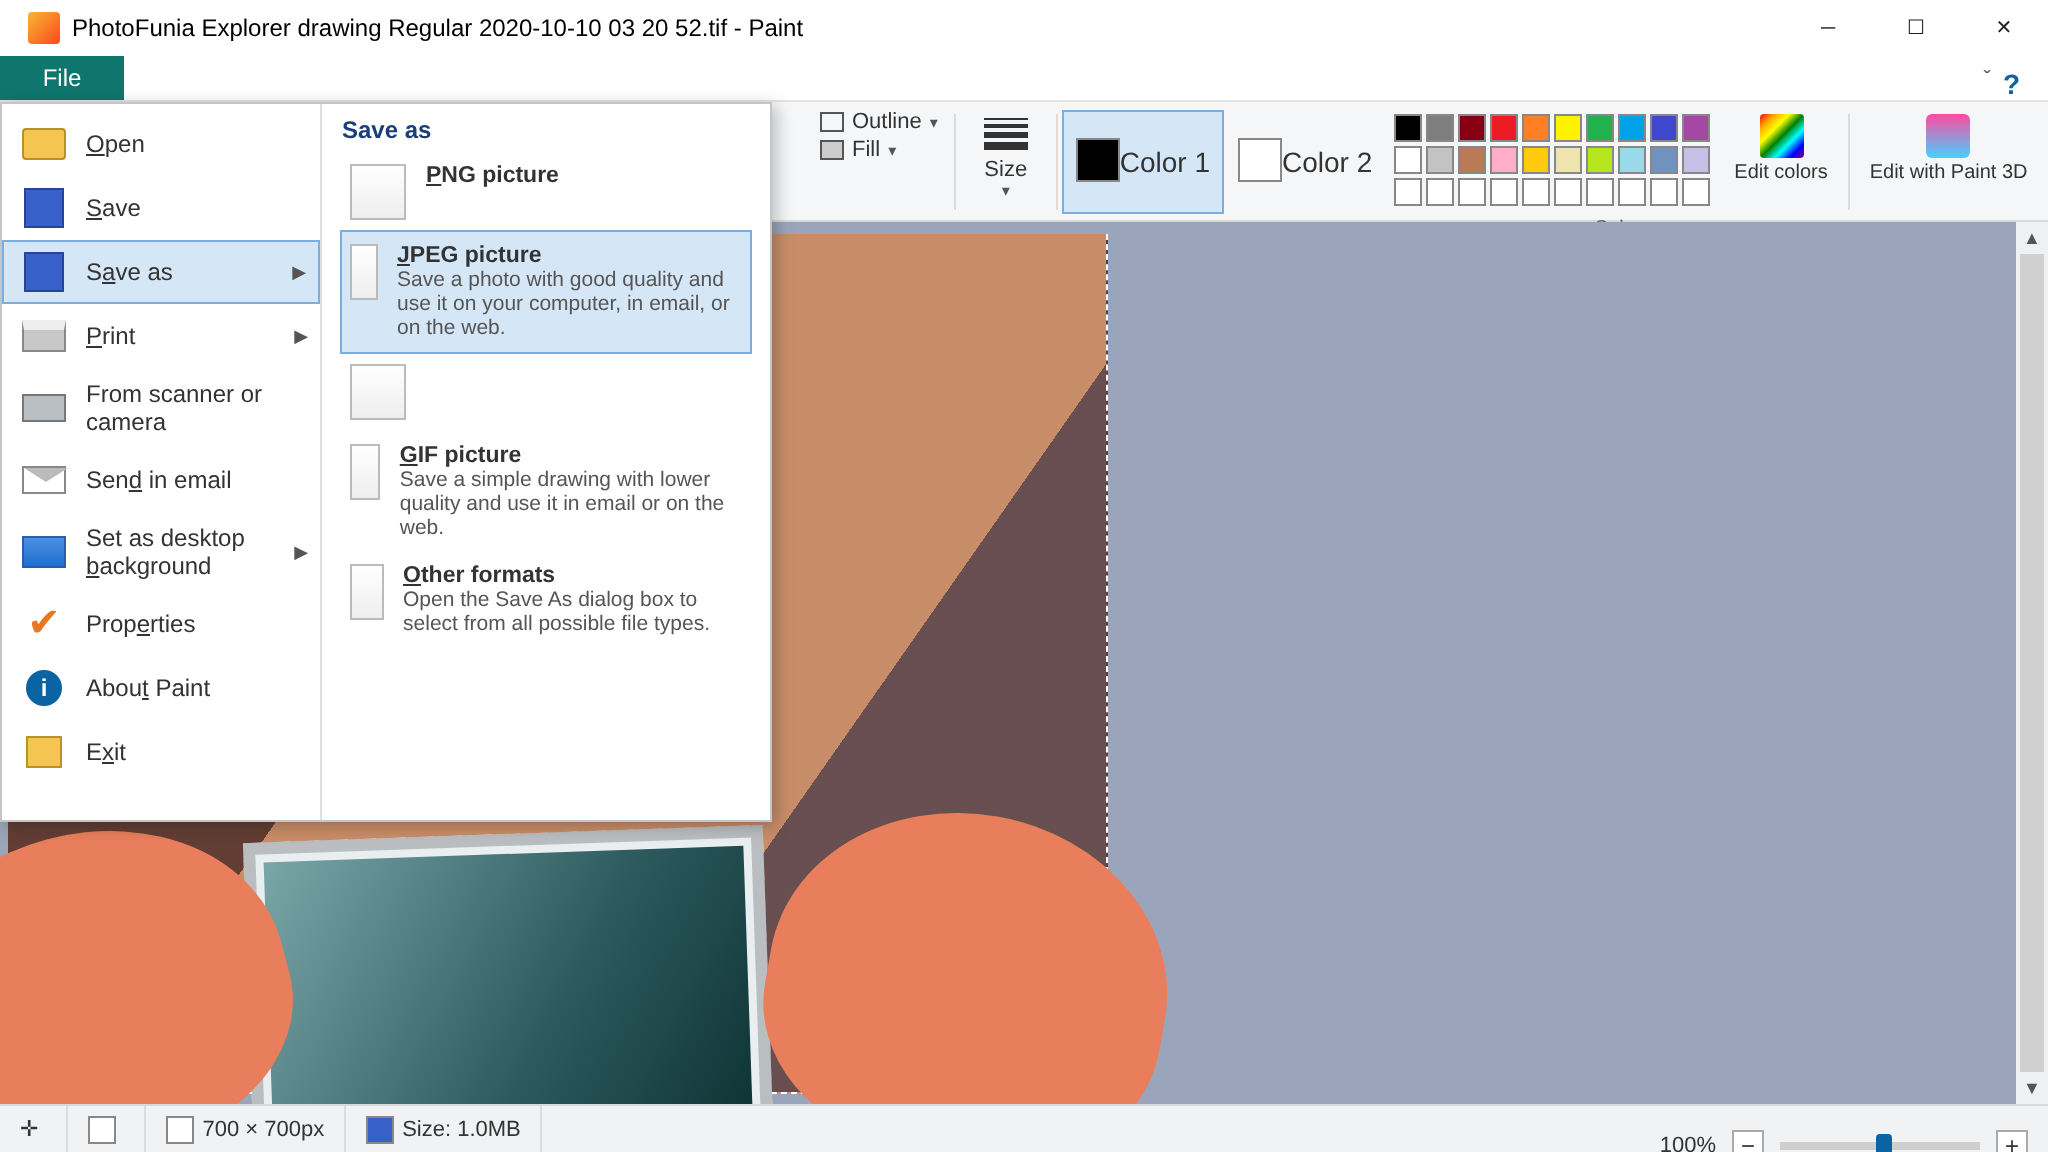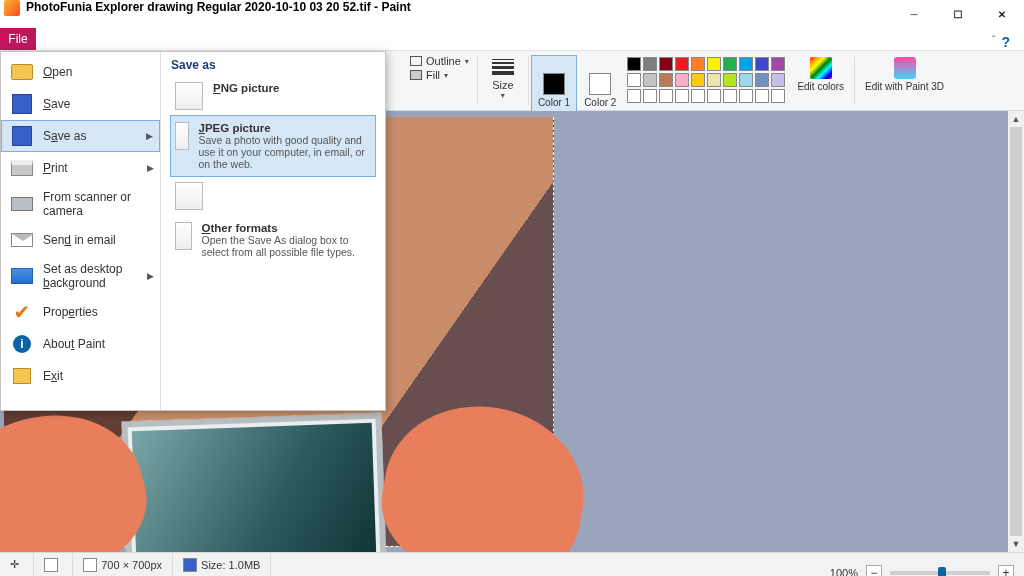--- a/index.html
+++ b/index.html
@@ -1,41 +1,41 @@
 <!DOCTYPE html>
 <html><head>
 <meta charset="utf-8">
 <style>
 * { margin: 0; padding: 0; box-sizing: border-box; font-family: "Segoe UI", Tahoma, sans-serif; }
 body { width: 1024px; height: 576px; overflow: hidden; background: #fff; position: relative; font-size: 11px; }
 
-.titlebar { height: 28px; background: #fff; display: flex; padding-left: 4px; font-weight: bold; }
+.titlebar { height: 28px; background: #fff; display: flex; align-items: center; padding-left: 14px; }
 .titlebar .icon { width: 16px; height: 16px; margin-right: 6px; background: linear-gradient(135deg,#f7b733,#fc4a1a); border-radius: 2px; }
 .titlebar .title { flex: 1; font-size: 12px; color: #000; }
 .win-controls { display: flex; }
 .win-controls div { width: 44px; height: 28px; display: flex; align-items: center; justify-content: center; font-size: 10px; color: #222; }
 .help-icon { color: #0a64a4; font-weight: bold; font-size: 14px; margin-right: 8px; margin-top: 4px; }
 
 .menubar { height: 23px; background: #fff; display: flex; align-items: stretch; border-bottom: 1px solid #e3e3e3; position: relative; }
-.menu-file { width: 36px; background: #be185d; color: #fff; display: flex; align-items: center; justify-content: center; font-size: 12px; }
+.menu-file { width: 62px; background: #0f766e; color: #fff; display: flex; align-items: center; justify-content: center; font-size: 12px; }
 .help-row { position: absolute; right: 6px; top: 0; display: flex; align-items: center; height: 23px; gap: 6px; }
 
 .ribbon { height: 60px; background: #f5f6f7; display: flex; align-items: flex-start; border-bottom: 1px solid #dadada; padding: 4px 0 0 0; }
 .ribbon-spacer { width: 404px; height: 100%; }
 .ribbon-group { display: flex; flex-direction: column; align-items: flex-end; padding: 0 6px; height: 100%; justify-content: flex-start; }
 .btnstack { display: flex; flex-direction: column; gap: 2px; font-size: 11px; color: #333; }
 .btnstack div { display: flex; align-items: center; gap: 4px; }
 .btnstack .tiny-shape { width: 12px; height: 10px; border: 1px solid #555; }
 .size-btn { display: flex; flex-direction: column; align-items: center; font-size: 11px; color: #333; padding: 2px 6px; }
 .size-btn .lines { width: 22px; margin-bottom: 2px; }
 .size-btn .lines div { height: 1px; background: #333; margin: 2px 0; }
 .size-btn .lines div:nth-child(2){height:2px;} .size-btn .lines div:nth-child(3){height:3px;} .size-btn .lines div:nth-child(4){height:4px;}
 .drop-caret { font-size: 8px; color: #555; }
 
-.colorbtn { display:flex; flex-direction:column; align-items:center; font-size:10px; color:#333; padding:17px 6px; border:1px solid transparent; }
+.colorbtn { display:flex; flex-direction:row; align-items:center; font-size:14px; color:#333; padding:2px 6px; border:1px solid transparent; }
 .colorbtn.active { border:1px solid #7aaee0; background:#d5e6f7; }
 .colorbtn .sw { width:22px; height:22px; border:1px solid #888; margin-bottom:2px; }
 .palette { display:flex; flex-direction:column; gap:2px; padding:2px 4px; }
 .palette-row { display:flex; gap:2px; }
 .palette-row div { width:14px; height:14px; border:1px solid #888; }
 .editcolors { display:flex; flex-direction:column; align-items:center; font-size:10px; color:#333; padding:2px 8px; }
 .editcolors .rainbow { width:22px; height:22px; background: linear-gradient(135deg,red,orange,yellow,green,cyan,blue,purple); border-radius:2px; margin-bottom:2px;}
 .sep { width:1px; background:#dcdcdc; height:48px; margin:2px 2px; }
 .group-label { font-size: 10px; color: #666; margin-top: 2px; text-align:center; }
 
@@ -298,20 +298,24 @@
         </div>
         <div class="save-opt sel">
           <div class="thumb"></div>
           <div class="meta"><b><u>J</u>PEG picture</b><span>Save a photo with good quality and use it on your computer, in email, or on the web.</span></div>
         </div>
         <div class="save-opt">
           <div class="thumb"></div>
         </div>
         <div class="save-opt">
           <div class="thumb"></div>
+          <div class="meta"><b><u>G</u>IF picture</b><span>Save a simple drawing with lower quality and use it in email or on the web.</span></div>
+        </div>
+        <div class="save-opt">
+          <div class="thumb"></div>
           <div class="meta"><b><u>O</u>ther formats</b><span>Open the Save As dialog box to select from all possible file types.</span></div>
         </div>
       </div>
   </div>
 </div>
 
 <div class="statusbar">
   <div class="cell">
       <span>✛</span>
       <span></span>

